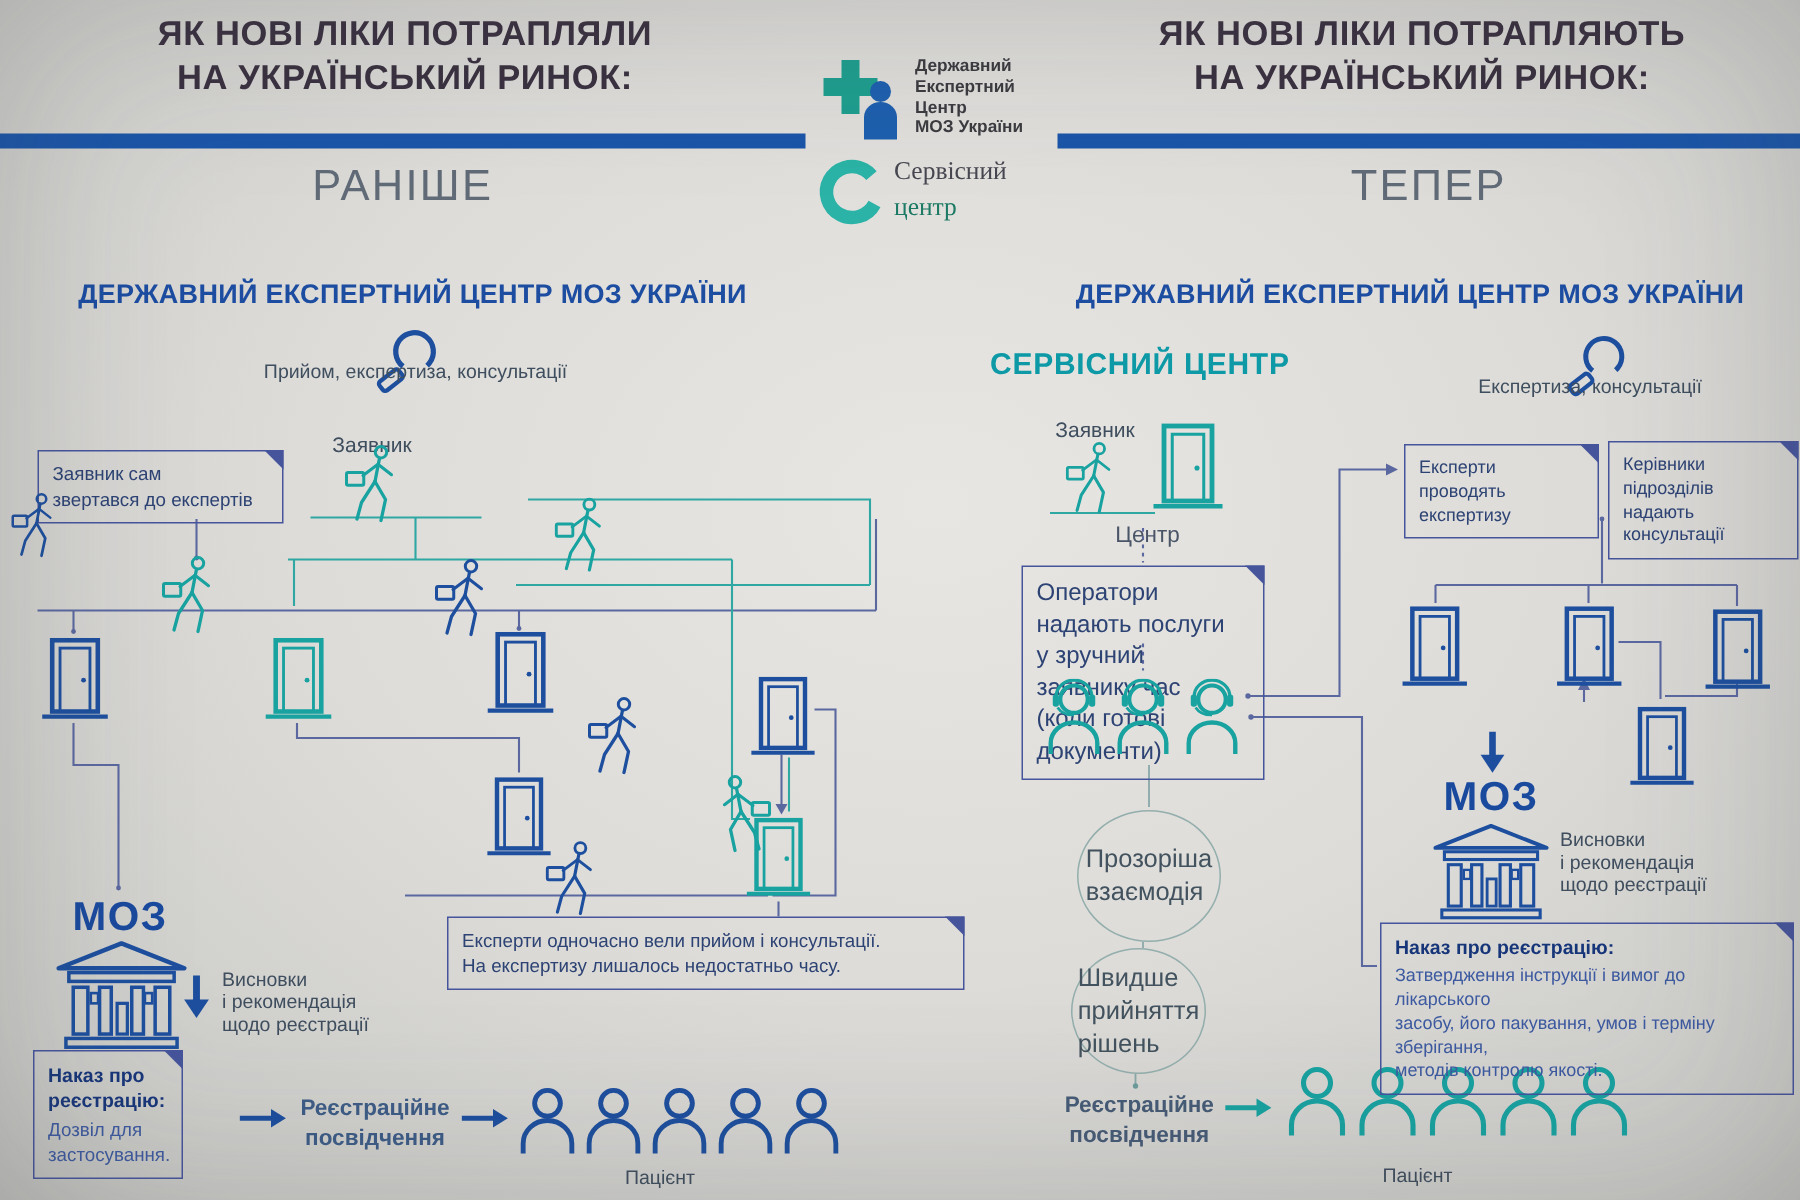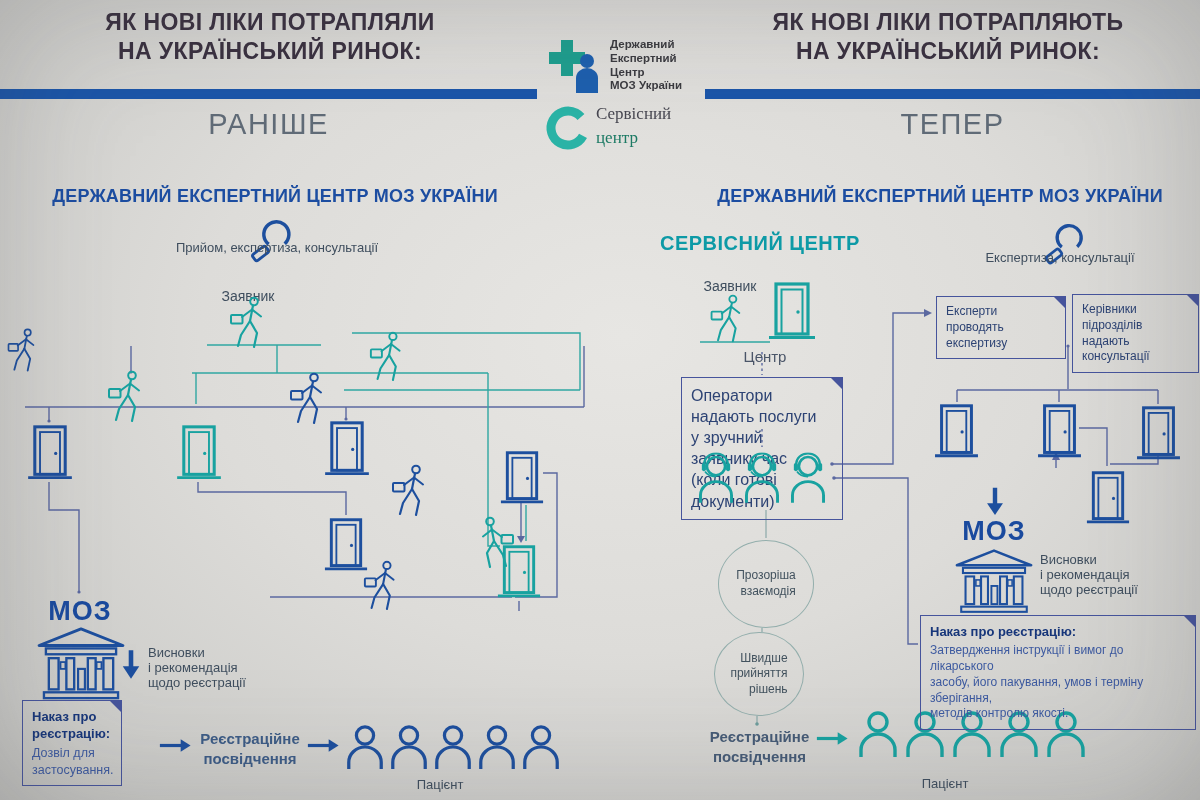--- a/index.html
+++ b/index.html
@@ -14,21 +14,21 @@
   .period{font-size:29px;color:#606b77;text-align:center;letter-spacing:1.5px}
   .sec-head{font-weight:bold;font-size:18px;color:#1c4da1;text-align:center;letter-spacing:.2px}
   .teal-head{font-weight:bold;font-size:20px;color:#0d9aa6;letter-spacing:.5px}
   .cap{font-size:13px;color:#3f4e5e;text-align:center}
   .lbl{font-size:14px;color:#3f4e5e;text-align:center}
   .lbl-teal{font-size:15px;color:#4a5568;text-align:center}
   .note{border:1.5px solid #46549c;color:#2d4374;font-size:12.5px;line-height:1.32;padding:7px 9px;box-sizing:border-box}
   .note .fold{position:absolute;top:-1px;right:-1px;width:0;height:0;border-left:13px solid transparent;border-top:13px solid #46549c}
   .note .nt{font-weight:bold;color:#17367a;font-size:13px;margin-bottom:3px}
   .note .nb{color:#3d5aa0}
-  .bubble{border:1.2px solid #93aeac;border-radius:50%;display:flex;align-items:center;justify-content:center;text-align:right;font-size:12px;color:#42525e;line-height:1.3;box-sizing:border-box}
+  .bubble{border:1.2px solid #93aeac;border-radius:50%;display:flex;align-items:center;justify-content:center;text-align:left;font-size:17px;color:#42525e;line-height:1.3;box-sizing:border-box}
   .moz{font-weight:bold;font-size:27px;color:#1a4a9e;text-align:center;letter-spacing:1px}
   .cert{font-size:15px;font-weight:bold;color:#3d5c86;text-align:center;line-height:1.3}
   .serif{font-family:"Liberation Serif",serif}
   .c-blue{color:#1d4f9e}.c-teal{color:#18a2a0}
   .row{display:flex}
   .logo-txt{font-size:11.5px;font-weight:bold;color:#3b3b40;line-height:1.2}
   svg.icon{display:block}
   .ln-slate{stroke:#5b68a0;stroke-width:1.4;fill:none}
   .ln-teal{stroke:#2fa7a2;stroke-width:1.4;fill:none}
   .ln-soft{stroke:#8aa8a8;stroke-width:1.2;fill:none}
@@ -187,20 +187,22 @@
     <path class="ln-slate" d="M1158,456 V464 H1110"></path>
     <path class="ln-slate" d="M1056,468 V458"></path>
     <path class="ah" d="M1052,460 L1056,452 L1060,460 Z"></path>
 
     <path class="ln-soft" d="M766,510 V538"></path>
     <path class="ln-soft" d="M762,628 V632"></path>
     <path class="ln-soft" d="M757,716 V723"></path>
     <circle class="dot-soft" cx="757" cy="724" r="1.8"></circle>
   </svg>
 
+  <div class="abs note ml" style="left:25px;top:300px;width:164px"><i class="fold"></i><span>Заявник сам
+звертався до експертів</span></div>
   <div class="abs lbl" style="left:198px;top:288px;width:100px">Заявник</div>
 
   <span class="abs c-teal" style="left:228px;top:296px">
       <svg class="icon" width="48" height="54" viewBox="0 0 48 54">
         <use href="#walker"></use>
       </svg>
     </span>
   <span class="abs c-blue" style="left:6px;top:328px">
       <svg class="icon" width="40" height="45" viewBox="0 0 48 54">
         <use href="#walker"></use>
@@ -261,20 +263,22 @@
       <svg class="icon" width="44" height="55" viewBox="0 0 48 60">
         <use href="#door"></use>
       </svg>
     </span>
   <span class="abs c-teal" style="left:497px;top:544px">
       <svg class="icon" width="44" height="55" viewBox="0 0 48 60">
         <use href="#door"></use>
       </svg>
     </span>
 
+  <div class="abs note ml" style="left:298px;top:611px;width:345px"><i class="fold"></i><span>Експерти одночасно вели прийом і консультації.
+На експертизу лишалось недостатньо часу.</span></div>
 
   <div class="abs moz" style="left:30px;top:596px;width:100px">МОЗ</div>
   <span class="abs c-blue" style="left:36px;top:626px">
       <svg class="icon" width="90" height="78" viewBox="0 0 92 80">
         <use href="#bank"></use>
       </svg>
     </span>
   <span class="abs c-blue" style="left:120px;top:648px">
       <svg class="icon" width="22" height="32" viewBox="0 0 24 34">
         <use href="#arrow-down"></use>

